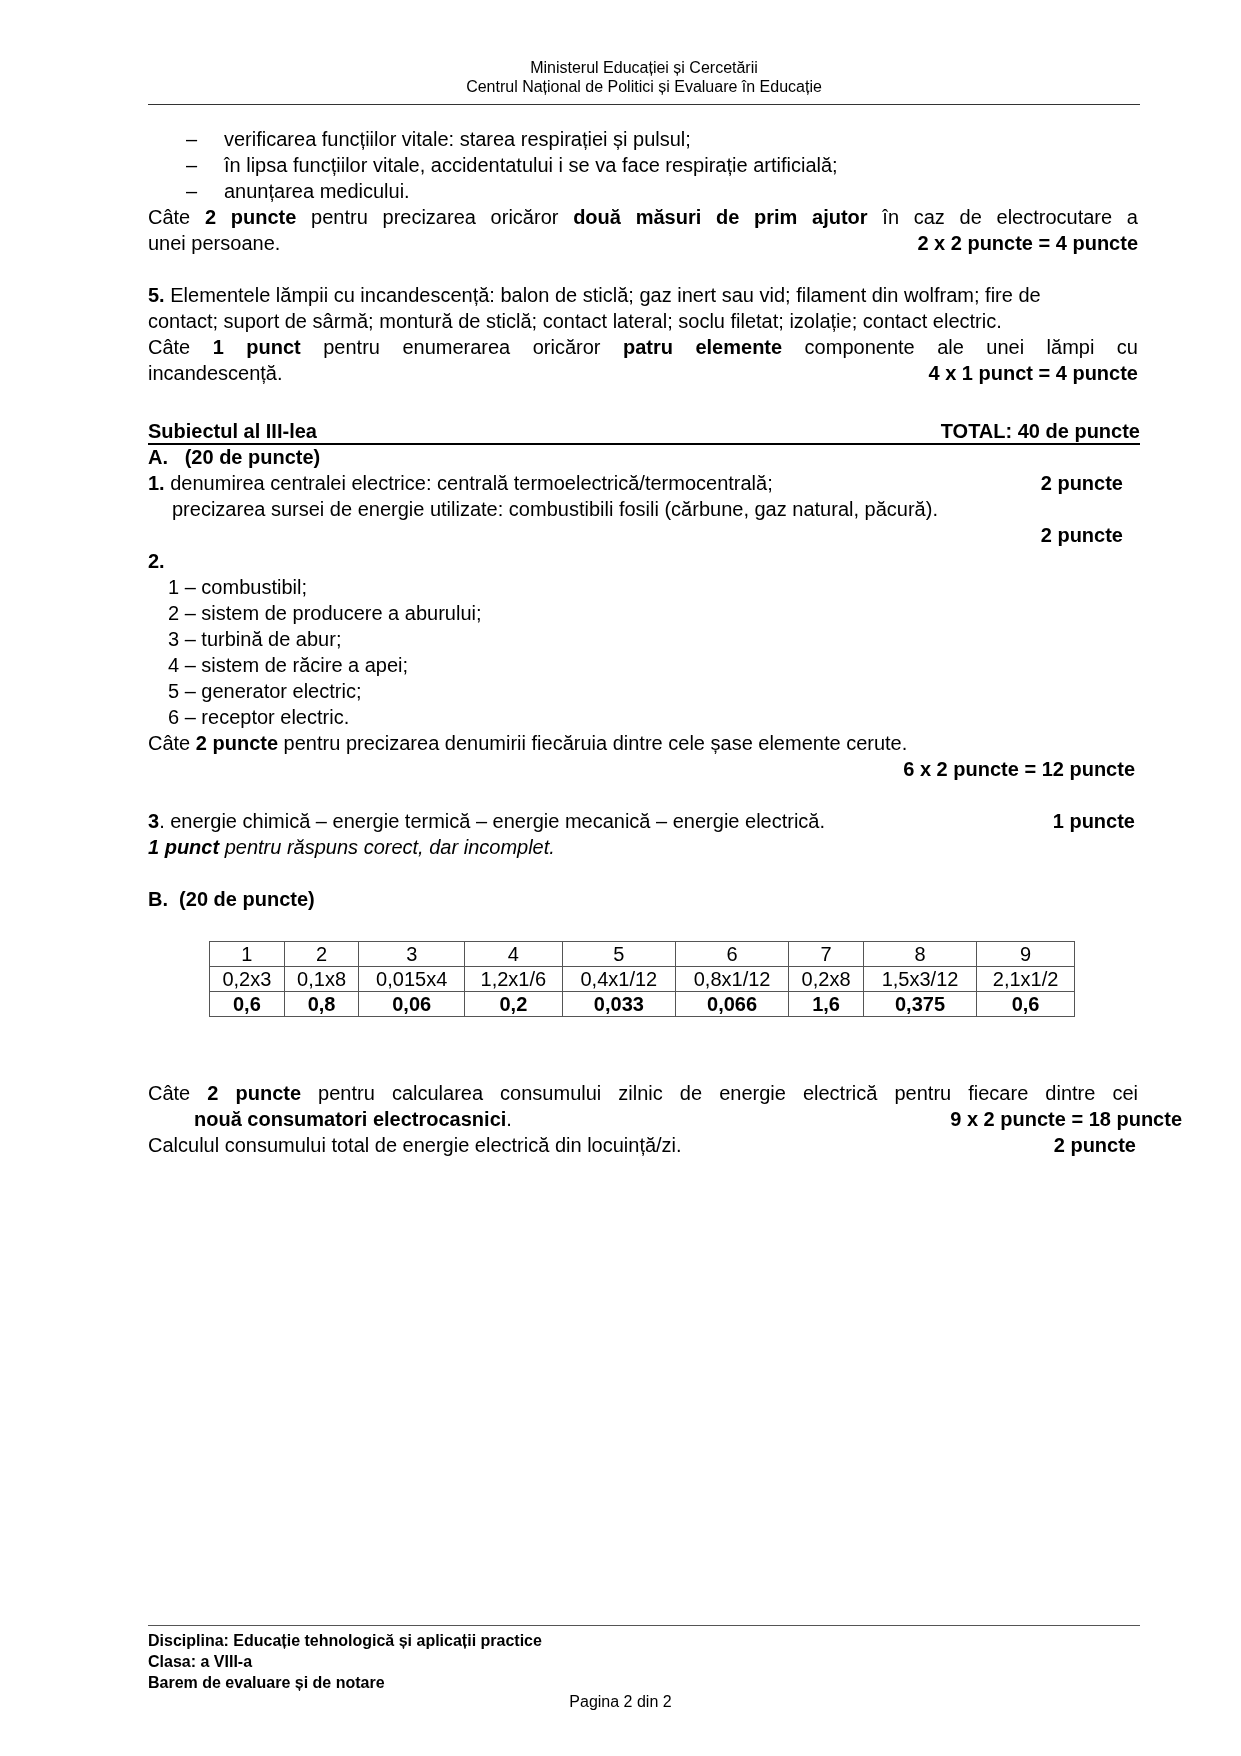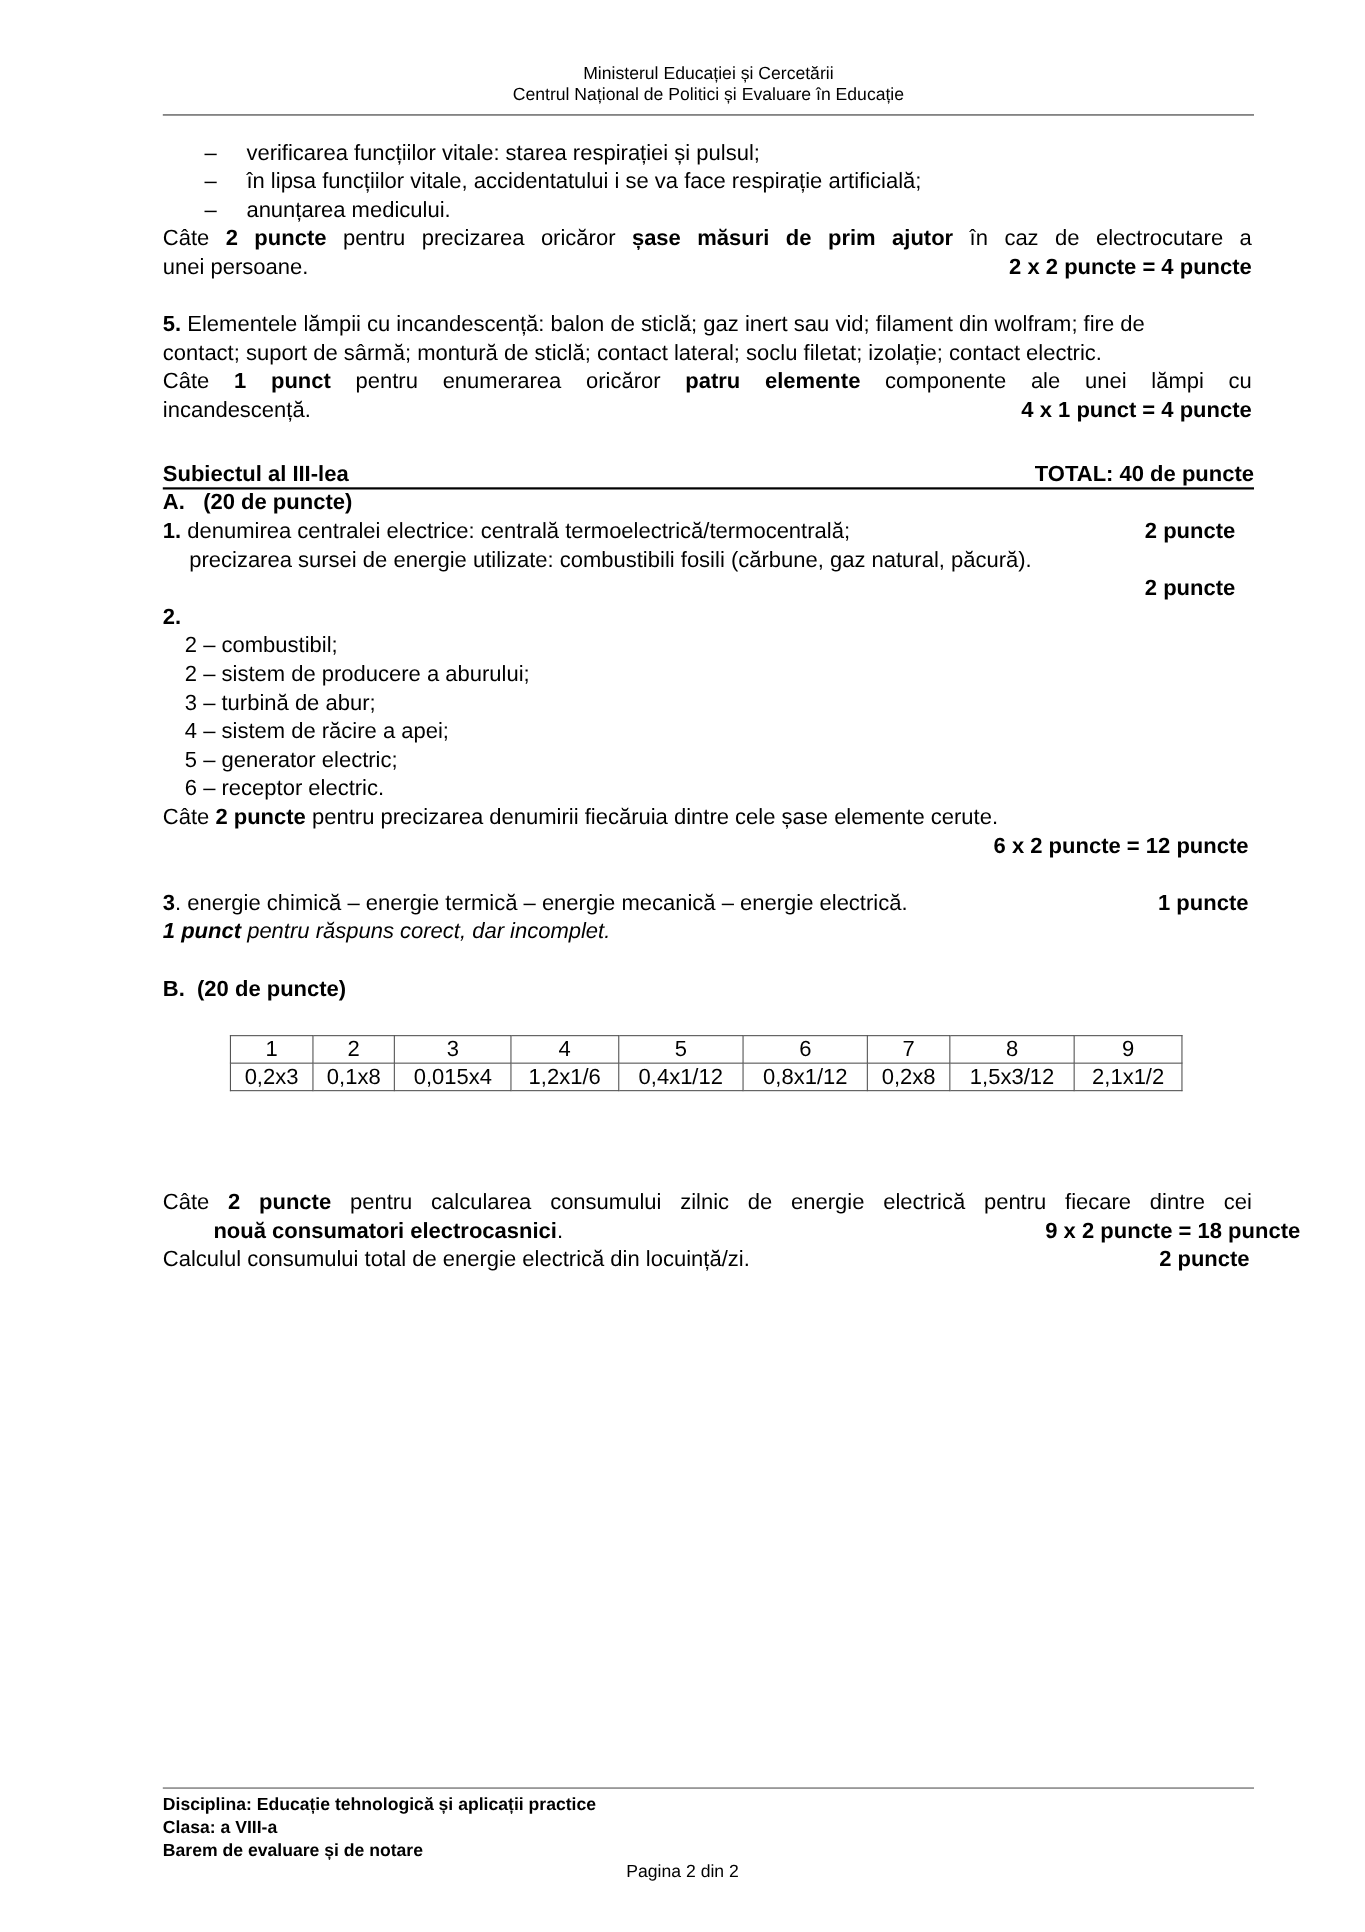--- a/index.html
+++ b/index.html
@@ -51,21 +51,21 @@
   </div>
   <div class="hdr-rule"></div>
 
   <span class="dash" style="top:126px">–</span>
   <span class="bul" style="top:126px">verificarea funcțiilor vitale: starea respirației și pulsul;</span>
   <span class="dash" style="top:152px">–</span>
   <span class="bul" style="top:152px">în lipsa funcțiilor vitale, accidentatului i se va face respirație artificială;</span>
   <span class="dash" style="top:178px">–</span>
   <span class="bul" style="top:178px">anunțarea medicului.</span>
 
-  <div class="ln" style="top:204px; text-align:justify; text-align-last:justify;"><span>Câte </span><b>2 puncte</b><span> pentru precizarea oricăror </span><b>șase măsuri de prim ajutor</b><span> în caz de electrocutare a</span></div>
+  <div class="ln" style="top:204px; text-align:justify; text-align-last:justify;"><span>Câte </span><b>2 puncte</b><span> pentru precizarea oricăror </span><b>două măsuri de prim ajutor</b><span> în caz de electrocutare a</span></div>
   <div class="ln" style="top:230px">
     <span>unei persoane.</span>
     <span class="right">2 x 2 puncte = 4 puncte</span>
   </div>
 
   <div class="ln" style="top:282px"><b>5.</b><span> Elementele lămpii cu incandescență: balon de sticlă; gaz inert sau vid; filament din wolfram; fire de</span></div>
   <div class="ln" style="top:308px">contact; suport de sârmă; montură de sticlă; contact lateral; soclu filetat; izolație; contact electric.</div>
   <div class="ln" style="top:334px; text-align:justify; text-align-last:justify;"><span>Câte </span><b>1 punct</b><span> pentru enumerarea oricăror </span><b>patru elemente</b><span> componente ale unei lămpi cu</span></div>
   <div class="ln" style="top:360px">
     <span>incandescență.</span>
@@ -81,21 +81,21 @@
   <div class="ln" style="top:470px; width:975px;">
     <b>1.</b><span> denumirea centralei electrice: centrală termoelectrică/termocentrală;</span>
     <span class="right">2 puncte</span>
   </div>
   <div class="ln" style="top:496px; left:172px;">precizarea sursei de energie utilizate: combustibili fosili (cărbune, gaz natural, păcură).</div>
   <div class="ln" style="top:522px; width:975px;">
     <span class="right">2 puncte</span>
   </div>
 
   <div class="ln" style="top:548px; font-weight:bold;">2.</div>
-  <div class="num-item" style="top:574px">2 – combustibil;</div>
+  <div class="num-item" style="top:574px">1 – combustibil;</div>
   <div class="num-item" style="top:600px">2 – sistem de producere a aburului;</div>
   <div class="num-item" style="top:626px">3 – turbină de abur;</div>
   <div class="num-item" style="top:652px">4 – sistem de răcire a apei;</div>
   <div class="num-item" style="top:678px">5 – generator electric;</div>
   <div class="num-item" style="top:704px">6 – receptor electric.</div>
   <div class="ln" style="top:730px"><span>Câte </span><b>2 puncte</b><span> pentru precizarea denumirii fiecăruia dintre cele șase elemente cerute.</span></div>
   <div class="ln" style="top:756px; width:987px;">
     <span class="right">6 x 2 puncte = 12 puncte</span>
   </div>
 
@@ -124,20 +124,31 @@
           <td>0,2x3</td>
           <td>0,1x8</td>
           <td>0,015x4</td>
           <td>1,2x1/6</td>
           <td>0,4x1/12</td>
           <td>0,8x1/12</td>
           <td>0,2x8</td>
           <td>1,5x3/12</td>
           <td>2,1x1/2</td>
         </tr>
+      <tr class="res" id="row-r">
+          <td>0,6</td>
+          <td>0,8</td>
+          <td>0,06</td>
+          <td>0,2</td>
+          <td>0,033</td>
+          <td>0,066</td>
+          <td>1,6</td>
+          <td>0,375</td>
+          <td>0,6</td>
+        </tr>
     </tbody>
   </table>
 
   <div class="ln" style="top:1080px; text-align:justify; text-align-last:justify;"><span>Câte </span><b>2 puncte</b><span> pentru calcularea consumului zilnic de energie electrică pentru fiecare dintre cei</span></div>
   <div class="ln" style="top:1106px; width:988px;margin-left:46px;">
     <b>nouă consumatori electrocasnici</b><span>.</span>
     <span class="right">9 x 2 puncte = 18 puncte</span>
   </div>
   <div class="ln" style="top:1132px; width:988px;">
     <span>Calculul consumului total de energie electrică din locuință/zi.</span>

